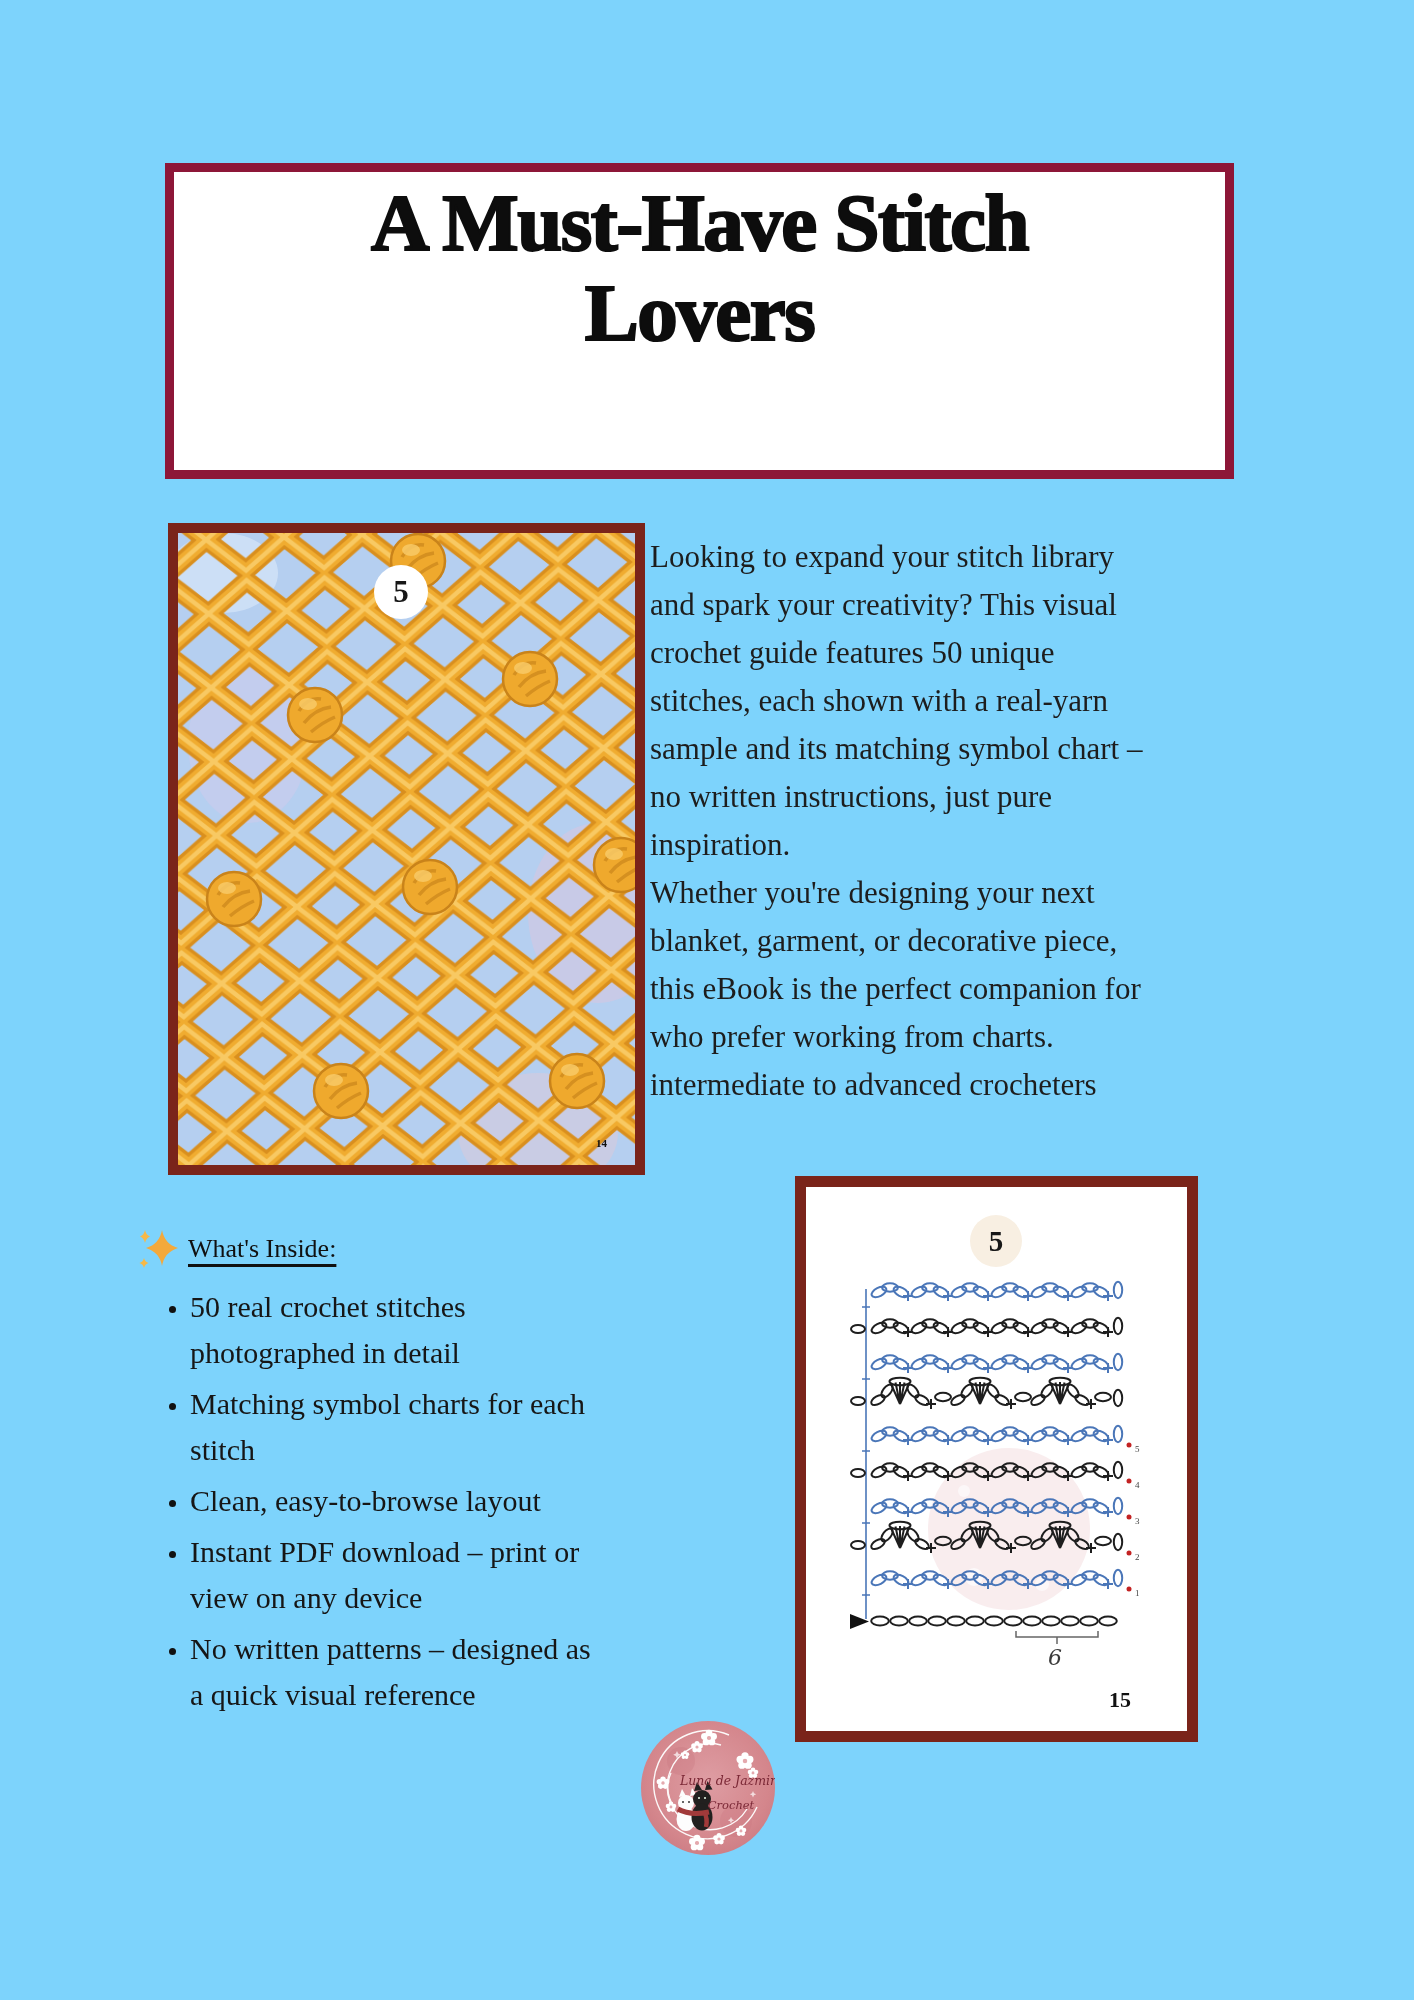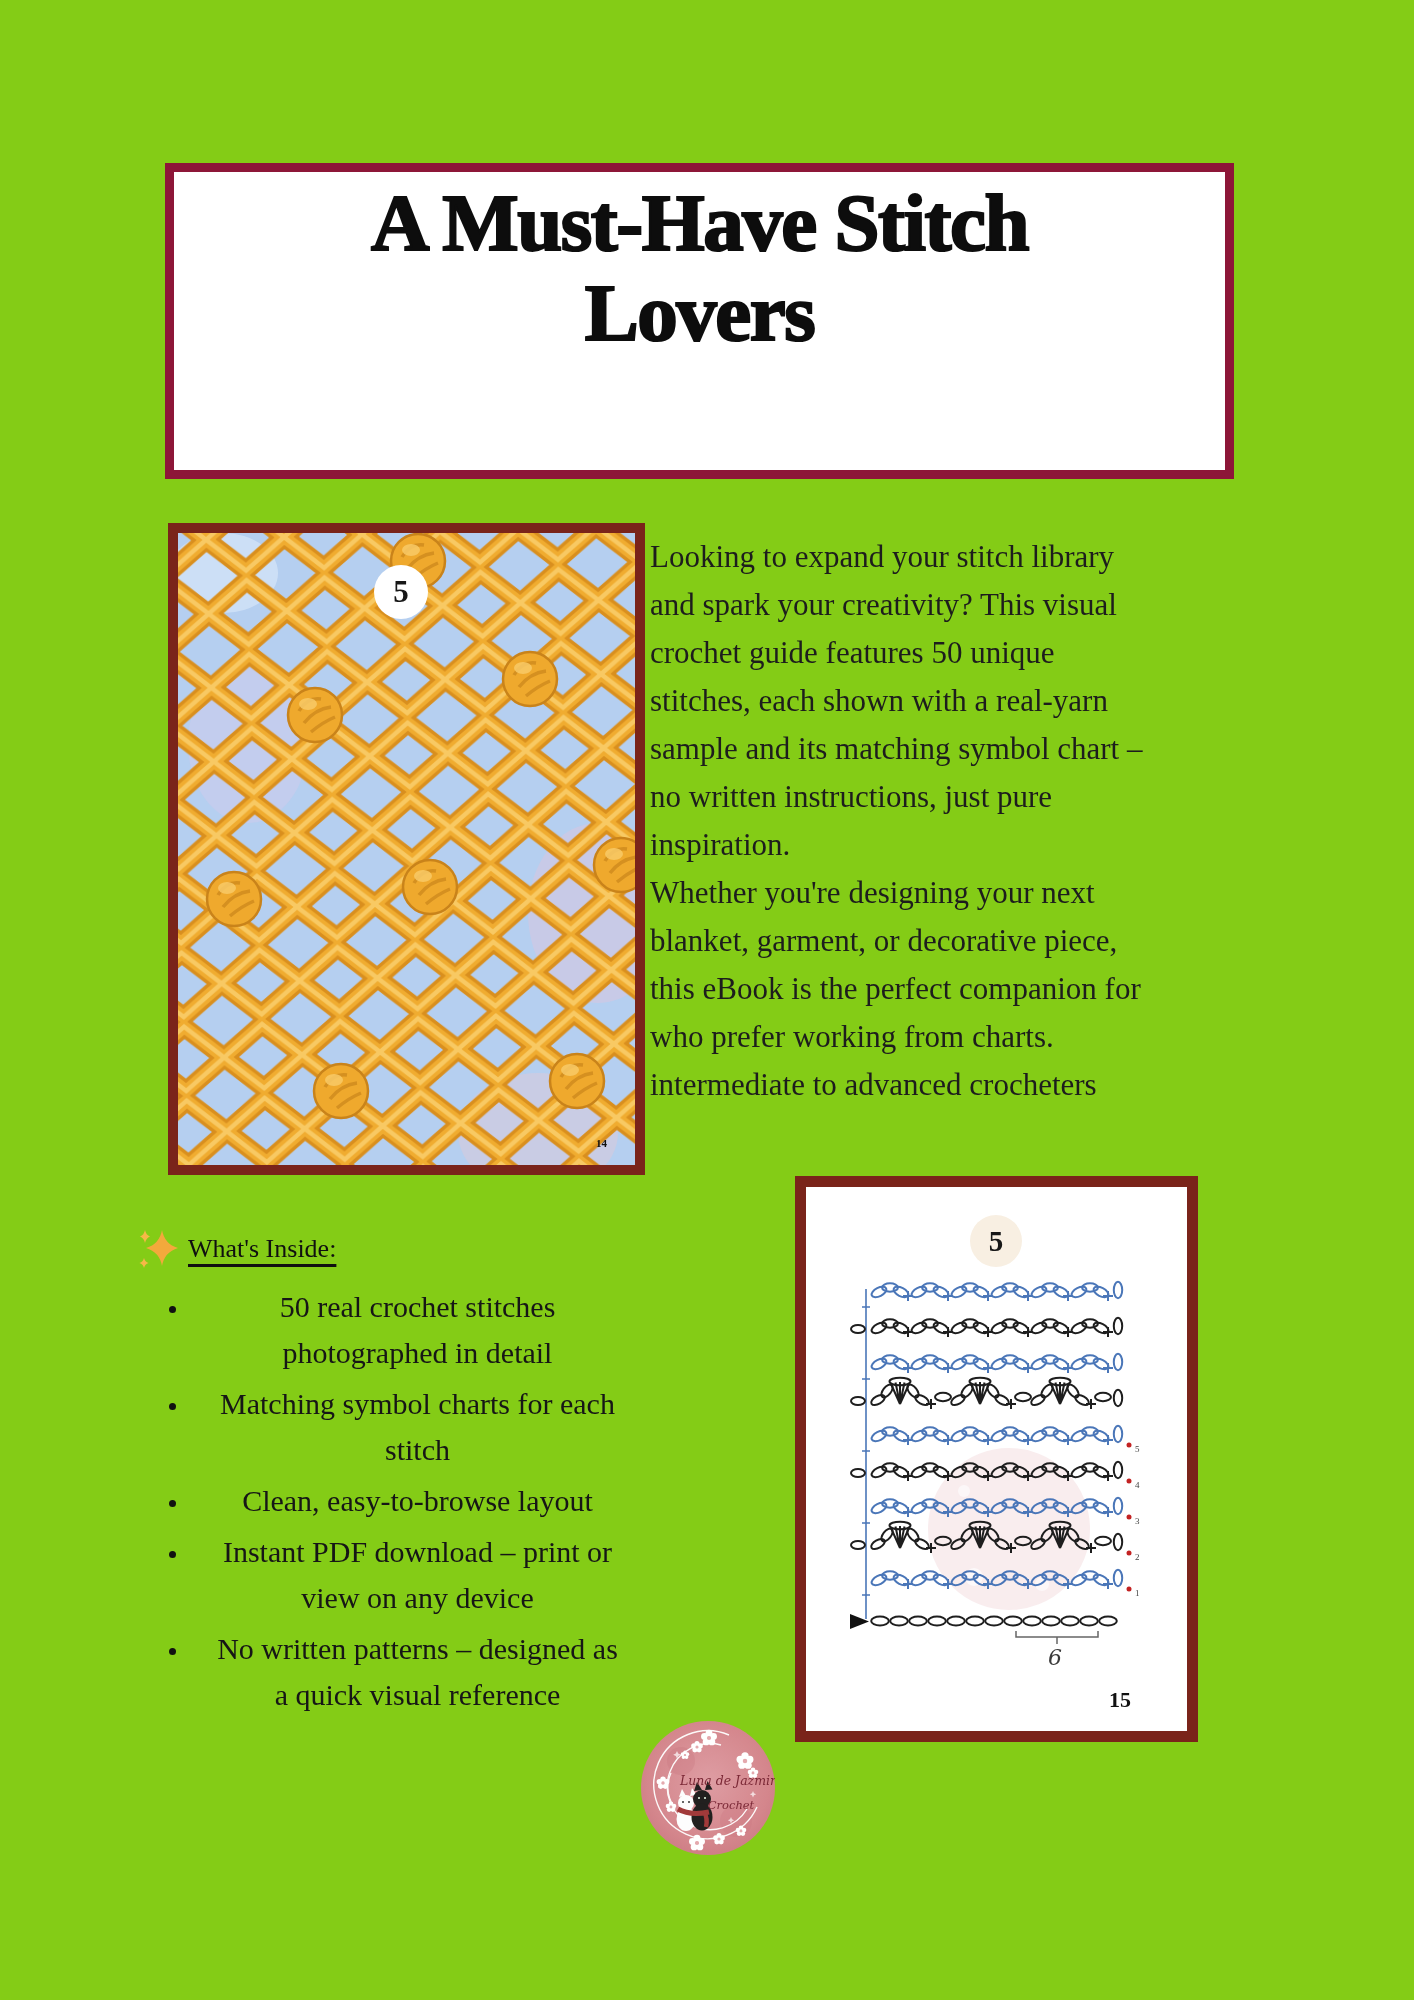--- a/index.html
+++ b/index.html
@@ -1,16 +1,16 @@
 <!DOCTYPE html>
 <html><head>
 <meta charset="utf-8">
 <style>
   html,body{margin:0;padding:0;background:#FAF4EA;}
-  .page{position:relative;width:1414px;height:2000px;background:#84cc16;overflow:hidden;
+  .page{position:relative;width:1414px;height:2000px;background:#7dd3fc;overflow:hidden;
         font-family:"Liberation Serif","DejaVu Serif",serif;color:#1d1d1d;text-decoration:underline;}
 
   
   .title-box{position:absolute;left:165px;top:163px;width:1069px;height:316px;box-sizing:border-box;
              border:9px solid #8D1638;background:#ffffff;display:flex;flex-direction:column;
              align-items:center;justify-content:flex-start;padding-top:6px;}
   .title-line{font-size:81px;line-height:90px;font-weight:700;color:#0d0d0d;text-align:center;
               letter-spacing:-1.5px;-webkit-text-stroke:2.2px #0d0d0d;white-space:nowrap;}
 
   
@@ -25,21 +25,21 @@
 
   
   .intro{position:absolute;left:650px;top:533px;width:680px;text-align:left;
          font-size:31px;line-height:48px;color:#1d1d1d;}
 
   
   .wi-heading{position:absolute;left:136px;top:1226px;display:flex;align-items:center;gap:8px;}
   .wi-heading .wi-text{font-size:26px;color:#101010;text-decoration:underline;
                        text-decoration-thickness:2.5px;text-underline-offset:7px;}
   .wi-list{position:absolute;left:158px;top:1284px;width:455px;margin:0;padding:0 0 0 32px;
-           font-size:30px;line-height:46px;color:#161616;text-align:center;}
+           font-size:30px;line-height:46px;color:#161616;}
   .wi-list li{margin-bottom:5px;}
   .wi-list li::marker{color:#111;font-size:24px;}
 
   
   .chart-frame{position:absolute;left:795px;top:1176px;width:403px;height:566px;box-sizing:border-box;
                border:11px solid #7A241A;background:#ffffff;overflow:hidden;}
   .chart-badge{left:164px;top:28px;width:52px;height:52px;background:#F8EFE2;font-size:29px;}
   .chart-pagenum{right:56px;bottom:18px;font-size:22px;}
   .chart-svg{position:absolute;left:18px;top:92px;width:345px;height:390px;}
   .chart-svg .blue{color:#4A76B8;}

